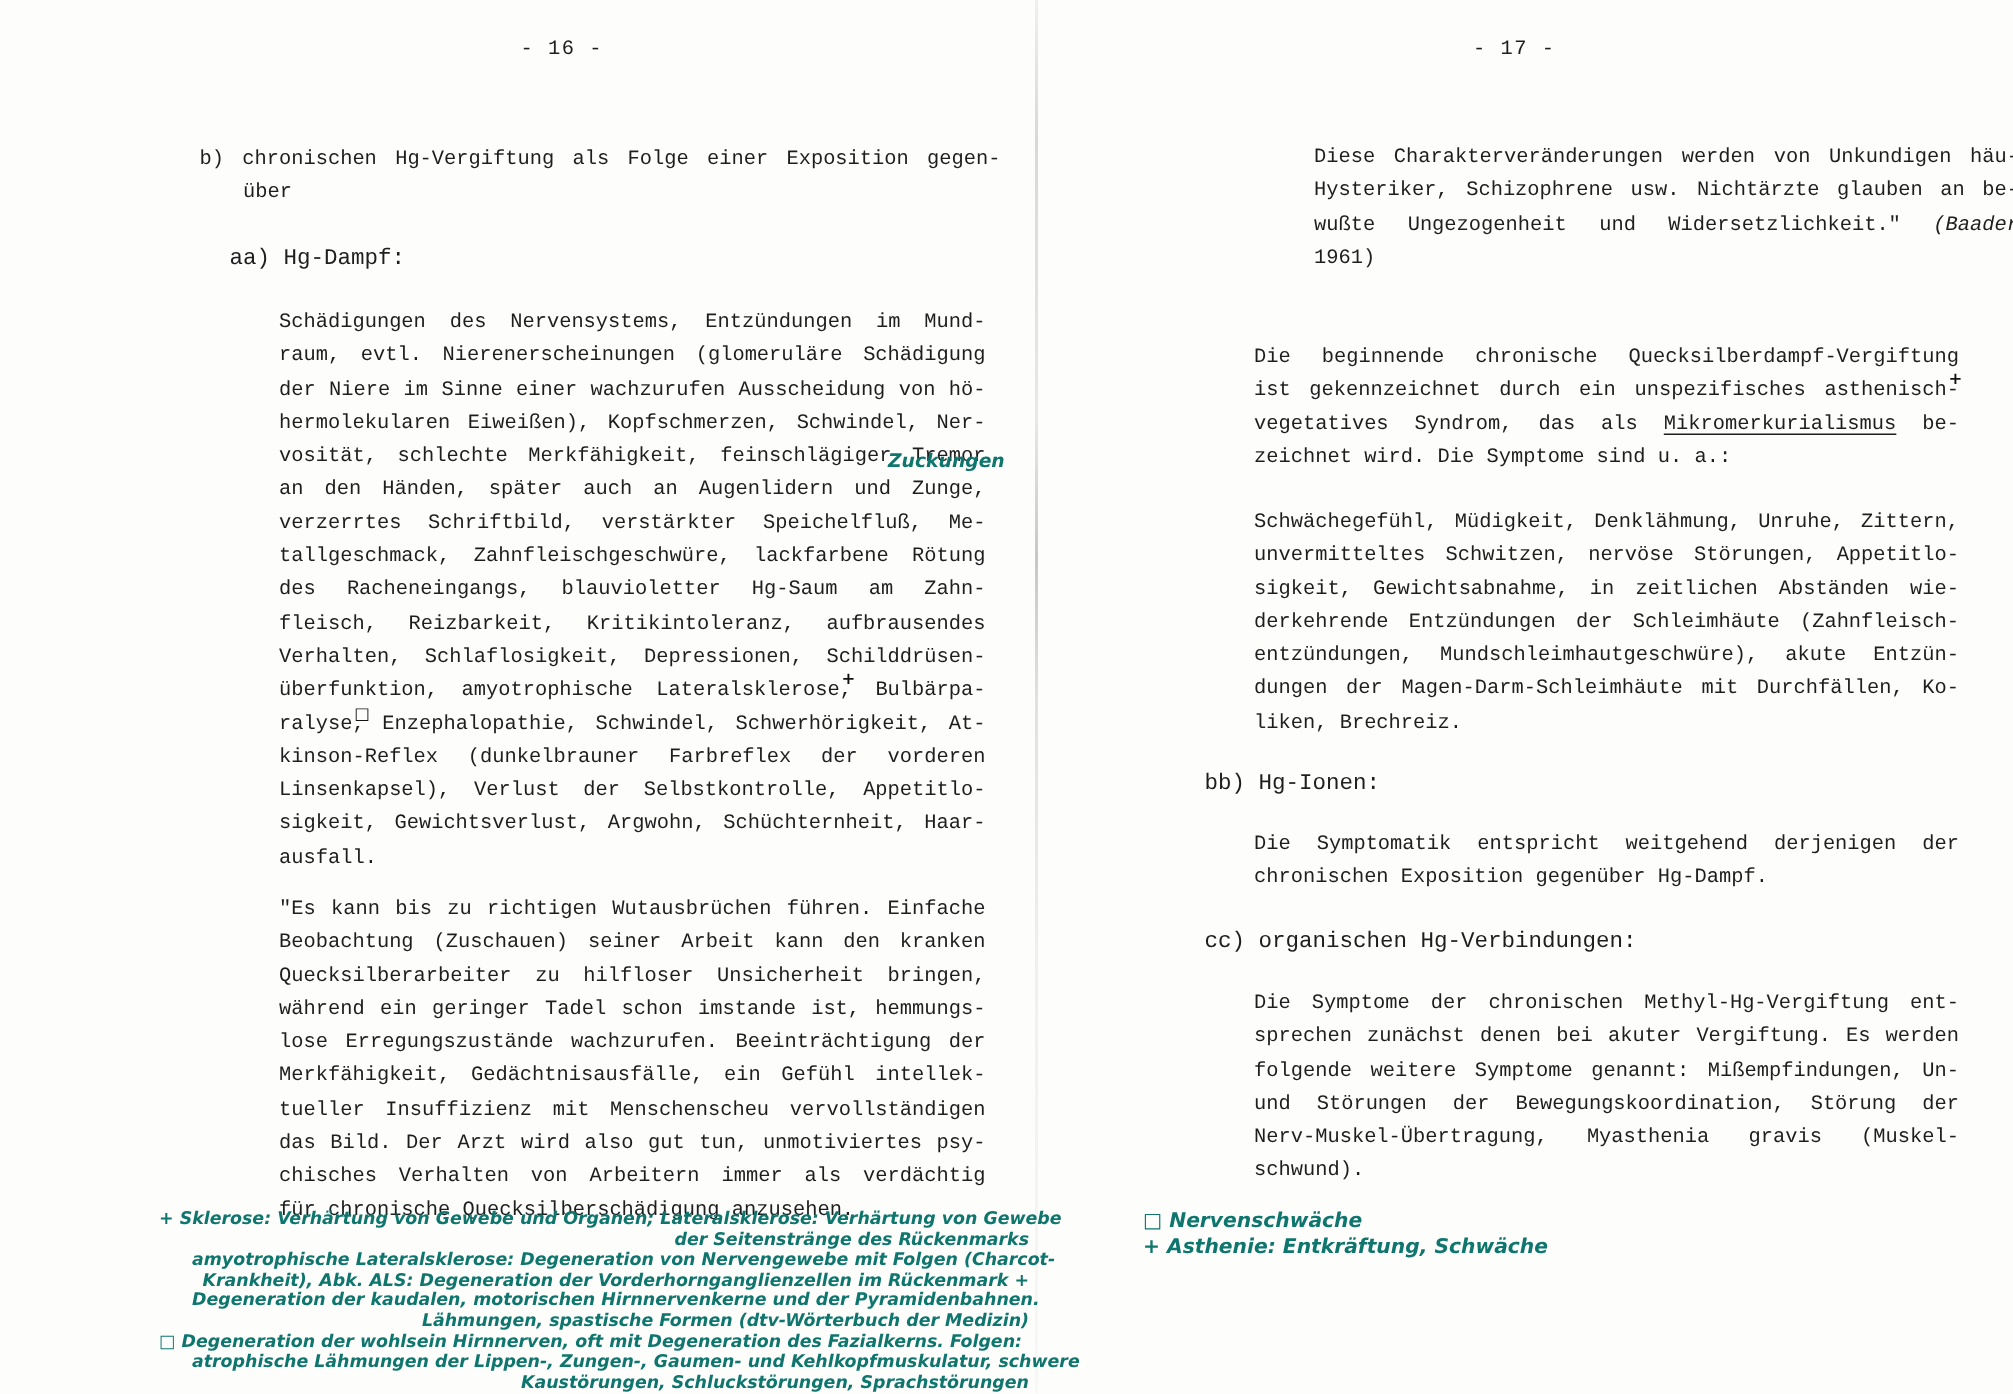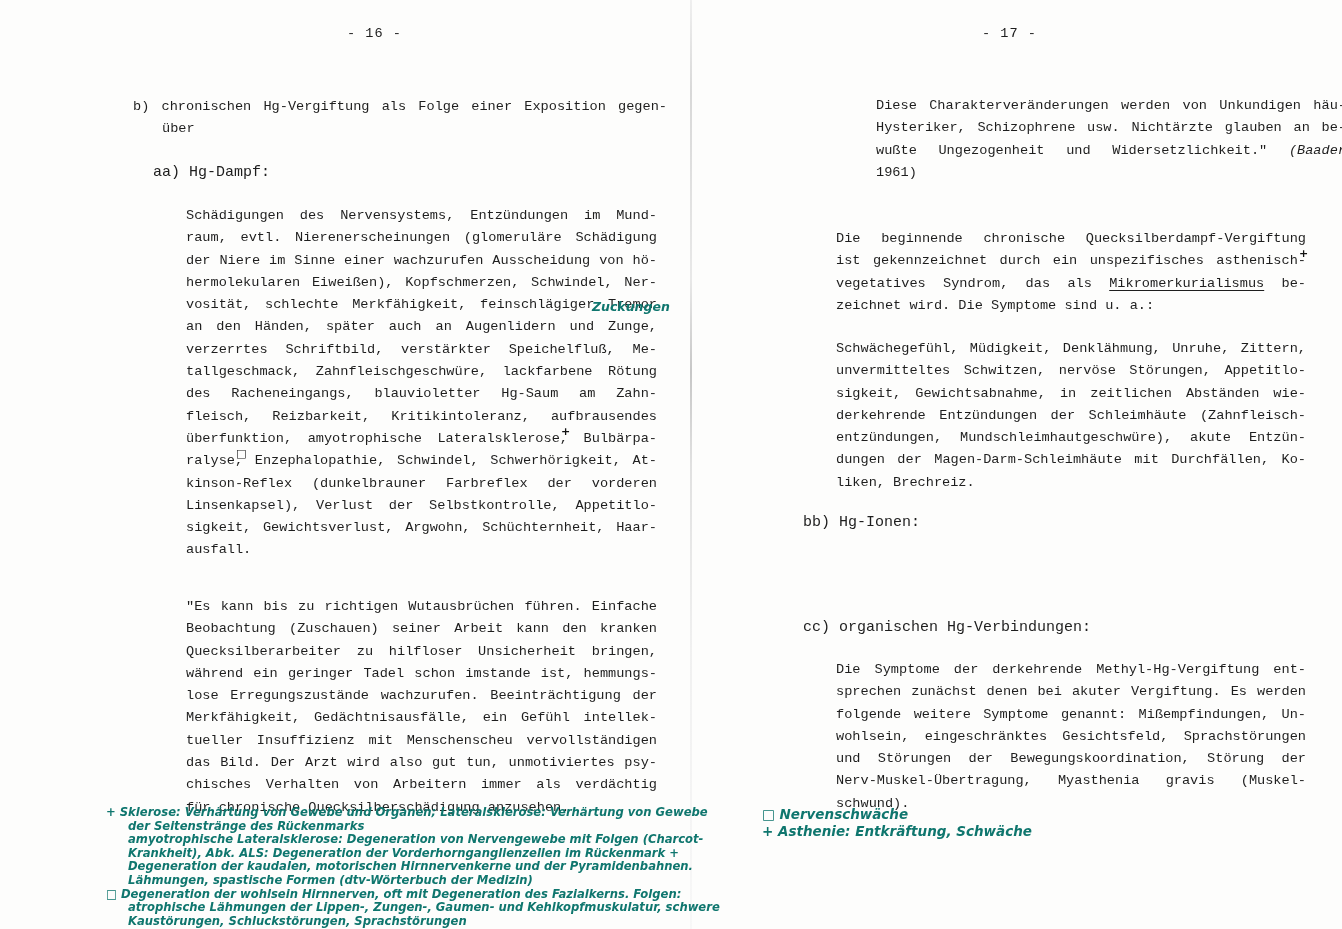--- a/index.html
+++ b/index.html
@@ -57,21 +57,21 @@
     font-style: italic; font-weight: bold;
     color: #0f766e;
   }
   .annotation-zuckungen {
     position: absolute; left: 592px; top: 300px;
     font-size: 12.5px; line-height: 14px;
   }
   .fnotes { position: absolute; }
   .fnotes-left  { left: 106px; top: 806px; width: 580px; font-size: 11.6px; }
   .fnotes-left  .fline { line-height: 13.6px; white-space: nowrap; }
-  .fnotes-left  .fline.cont { padding-left: 22px; }
+  .fnotes-left  .fline.cont { padding-left: 22px; text-align: right; }
   .fnotes-right { left: 762px; top: 806px; font-size: 13.5px; }
   .fnotes-right .fline { line-height: 17px; white-space: nowrap; }
 </style>
 </head>
 <body>
 
 <div class="scan">
 
   <div class="fold-line"></div>
 
@@ -88,20 +88,21 @@
       <div class="tline"><span>Schädigungen des Nervensystems, Entzündungen im Mund-</span></div>
       <div class="tline"><span>raum, evtl. Nierenerscheinungen (glomeruläre Schädigung</span></div>
       <div class="tline"><span>der Niere im Sinne einer wachzurufen Ausscheidung von hö-</span></div>
       <div class="tline"><span>hermolekularen Eiweißen), Kopfschmerzen, Schwindel, Ner-</span></div>
       <div class="tline"><span>vosität, schlechte Merkfähigkeit, feinschlägiger Tremor</span></div>
       <div class="tline"><span>an den Händen, später auch an Augenlidern und Zunge,</span></div>
       <div class="tline"><span>verzerrtes Schriftbild, verstärkter Speichelfluß, Me-</span></div>
       <div class="tline"><span>tallgeschmack, Zahnfleischgeschwüre, lackfarbene Rötung</span></div>
       <div class="tline"><span>des Racheneingangs, blauvioletter Hg-Saum am Zahn-</span></div>
       <div class="tline"><span>fleisch, Reizbarkeit, Kritikintoleranz, aufbrausendes</span></div>
+      <div class="tline"><span>Verhalten, Schlaflosigkeit, Depressionen, Schilddrüsen-</span></div>
       <div class="tline"><span>überfunktion, amyotrophische Lateralsklerose,</span><span class="sup">+</span><span> Bulbärpa-</span></div>
       <div class="tline"><span>ralyse,</span><span class="sup">□</span><span> Enzephalopathie, Schwindel, Schwerhörigkeit, At-</span></div>
       <div class="tline"><span>kinson-Reflex (dunkelbrauner Farbreflex der vorderen</span></div>
       <div class="tline"><span>Linsenkapsel), Verlust der Selbstkontrolle, Appetitlo-</span></div>
       <div class="tline"><span>sigkeit, Gewichtsverlust, Argwohn, Schüchternheit, Haar-</span></div>
       <div class="tline last"><span>ausfall.</span></div>
     </div>
 
   <div class="annotation-zuckungen hand">Zuckungen</div>
 
@@ -151,28 +152,31 @@
       <div class="tline"><span>unvermitteltes Schwitzen, nervöse Störungen, Appetitlo-</span></div>
       <div class="tline"><span>sigkeit, Gewichtsabnahme, in zeitlichen Abständen wie-</span></div>
       <div class="tline"><span>derkehrende Entzündungen der Schleimhäute (Zahnfleisch-</span></div>
       <div class="tline"><span>entzündungen, Mundschleimhautgeschwüre), akute Entzün-</span></div>
       <div class="tline"><span>dungen der Magen-Darm-Schleimhäute mit Durchfällen, Ko-</span></div>
       <div class="tline last"><span>liken, Brechreiz.</span></div>
     </div>
 
   <div class="subheading" style="left:803px; top:512px;">bb) Hg-Ionen:</div>
 
+  <div class="tblock" style="left:836px; top:553px; width:470px;">
+      <div class="tline"><span>Die Symptomatik entspricht weitgehend derjenigen der</span></div>
+      <div class="tline last"><span>chronischen Exposition gegenüber Hg-Dampf.</span></div>
+    </div>
 
   <div class="subheading" style="left:803px; top:617px;">cc) organischen Hg-Verbindungen:</div>
 
   <div class="tblock" style="left:836px; top:659px; width:470px;">
-      <div class="tline"><span>Die Symptome der derkehrende Methyl-Hg-Vergiftung ent-</span></div>
+      <div class="tline"><span>Die Symptome der chronischen Methyl-Hg-Vergiftung ent-</span></div>
       <div class="tline"><span>sprechen zunächst denen bei akuter Vergiftung. Es werden</span></div>
       <div class="tline"><span>folgende weitere Symptome genannt: Mißempfindungen, Un-</span></div>
-      <div class="tline"><span>wohlsein, eingeschränktes Gesichtsfeld, Sprachstörungen</span></div>
       <div class="tline"><span>und Störungen der Bewegungskoordination, Störung der</span></div>
       <div class="tline"><span>Nerv-Muskel-Übertragung, Myasthenia gravis (Muskel-</span></div>
       <div class="tline last"><span>schwund).</span></div>
     </div>
 
   <div class="fnotes fnotes-right hand">
       <div class="fline">□ Nervenschwäche</div>
       <div class="fline">+ Asthenie: Entkräftung, Schwäche</div>
     </div>
 

